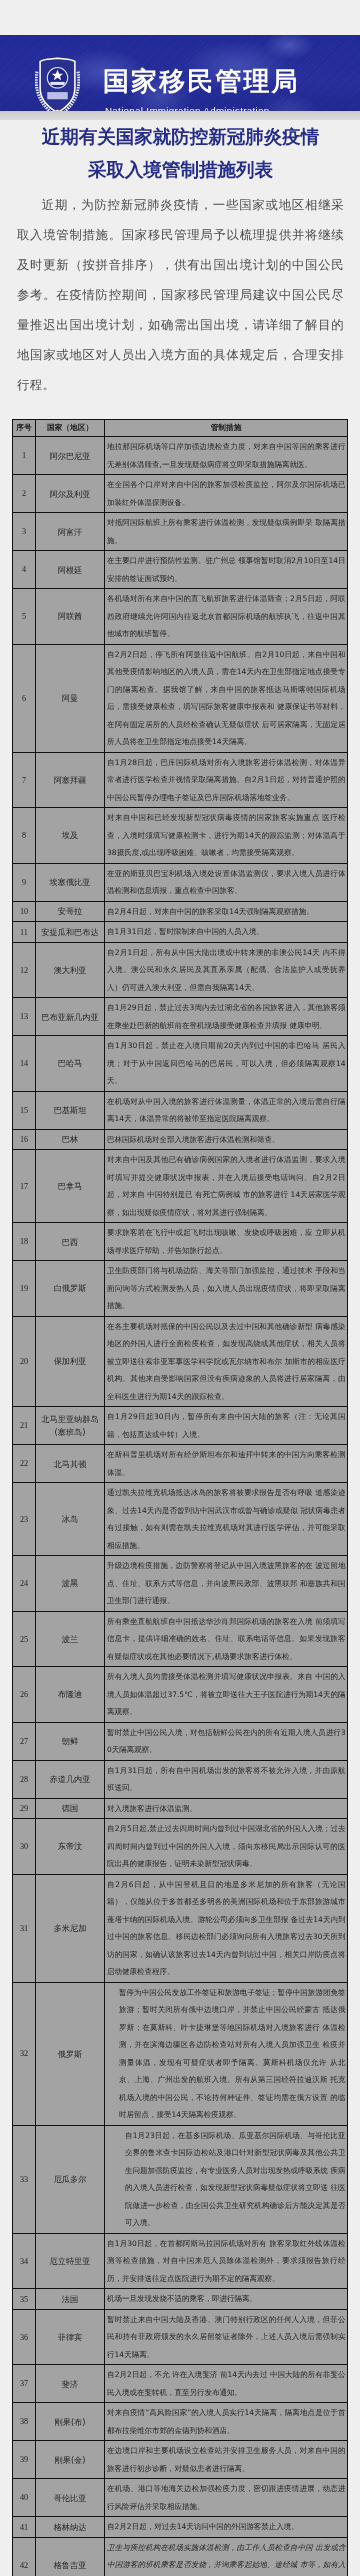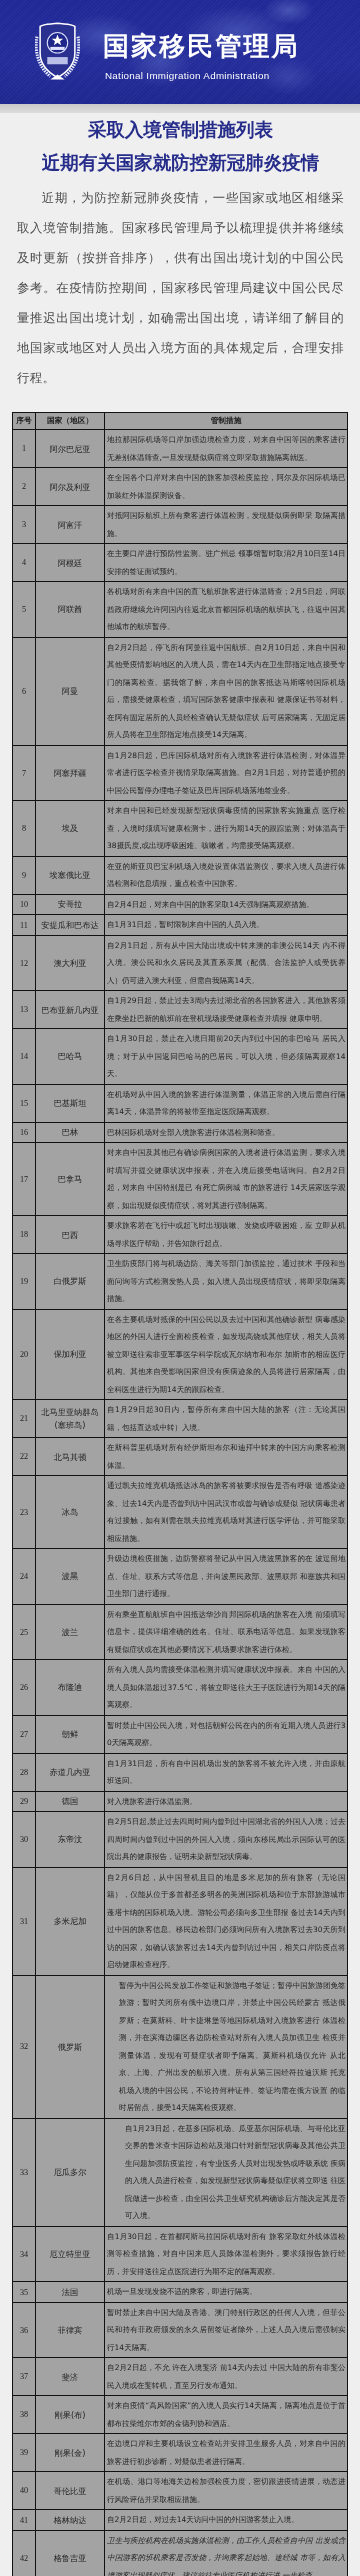--- a/index.html
+++ b/index.html
@@ -5,23 +5,24 @@
   html, body { margin: 0; padding: 0; }
   body {
     width: 361px;
     background: #efefef;
     font-family: "DejaVu Sans", "Liberation Sans", sans-serif;
     overflow-x: hidden;
   }
   .banner {
     position: relative;
     width: 361px;
-    height: 104px;
+    height: 76px;
     background: linear-gradient(180deg, #1f2896 0%, #242c9a 60%, #1e2690 100%);
     overflow: hidden;
+    margin-top: 35px;
   }
   .banner .map {
     position: absolute; inset: 0;
     background:
       radial-gradient(ellipse 62px 31px at 103px 36px, rgba(120,140,220,0.35), transparent 70%),
       radial-gradient(ellipse 46px 36px at 160px 62px, rgba(120,140,220,0.30), transparent 70%),
       radial-gradient(ellipse 77px 36px at 237px 31px, rgba(120,140,220,0.35), transparent 70%),
       radial-gradient(ellipse 41px 26px at 289px 77px, rgba(120,140,220,0.25), transparent 70%),
       radial-gradient(ellipse 36px 20.6px at 289px 10.3px, rgba(140,160,230,0.35), transparent 70%),
       repeating-linear-gradient(135deg, rgba(255,255,255,0.03) 0 1px, transparent 1px 2.6px);
@@ -116,22 +117,22 @@
     <path d="M4 30 C-2 60 8 90 30 108 M84 30 C90 60 80 90 58 108" stroke="#e8ebff" stroke-width="6" fill="none" stroke-dasharray="3 2"></path>
     <path d="M30 114 L44 104 L58 114 Z" fill="#fff"></path>
   </svg>
   <div class="title-cn">国家移民管理局</div>
   <div class="title-en">National Immigration Administration</div>
 </header>
 <div class="banner-shadow"></div>
 
 <main>
   <h1 class="doc-title" style="margin:0; padding-top:0;">
+    <div>近期有关国家就防控新冠肺炎疫情</div>
     <div>采取入境管制措施列表</div>
-    <div>近期有关国家就防控新冠肺炎疫情</div>
   </h1>
   <p class="intro">近期，为防控新冠肺炎疫情，一些国家或地区相继采取入境管制措施。国家移民管理局予以梳理提供并将继续及时更新（按拼音排序），供有出国出境计划的中国公民参考。在疫情防控期间，国家移民管理局建议中国公民尽量推迟出国出境计划，如确需出国出境，请详细了解目的地国家或地区对人员出入境方面的具体规定后，合理安排行程。</p>
 
   <table class="measures">
     <colgroup>
         <col class="c-no">
         <col class="c-country">
         <col>
       </colgroup>
     <thead>

